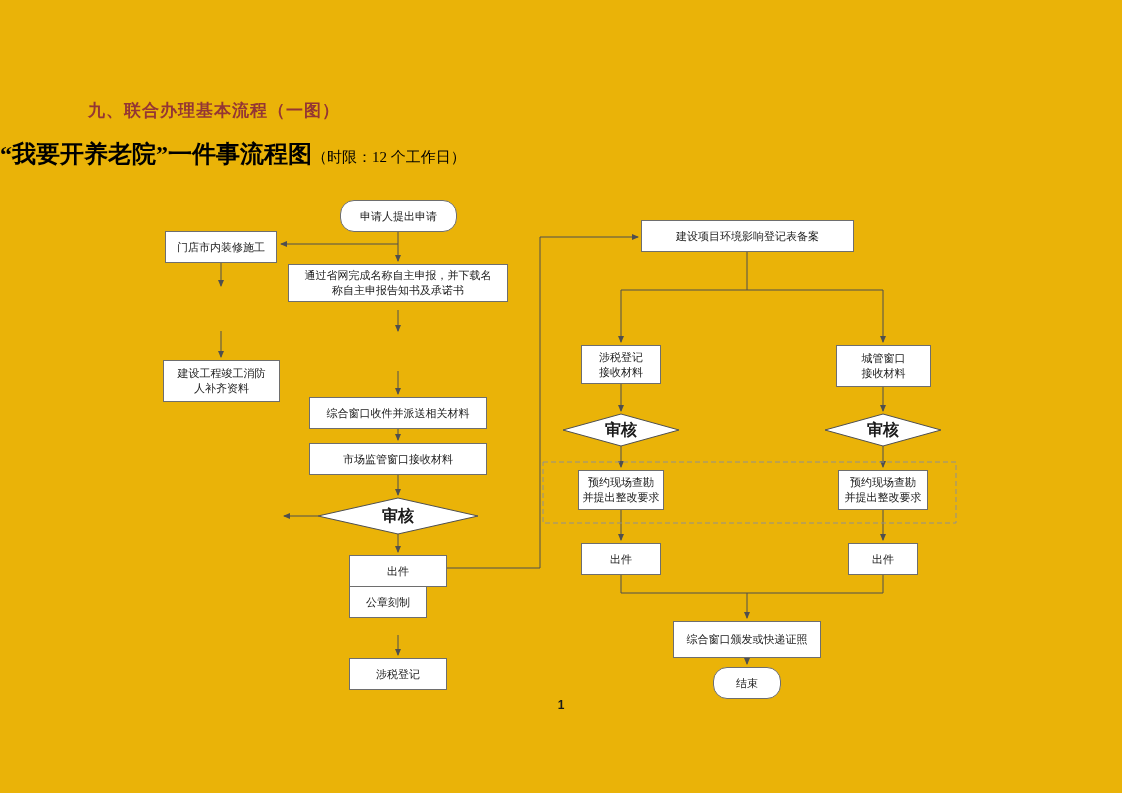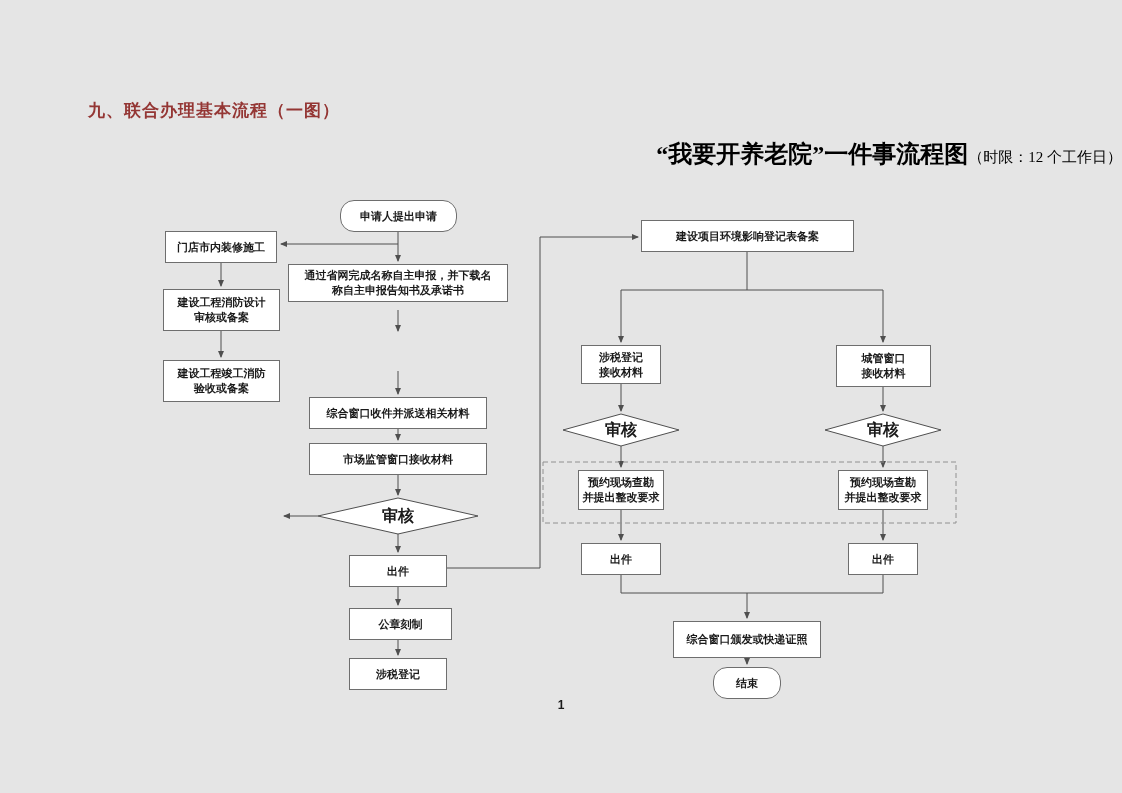--- a/index.html
+++ b/index.html
@@ -1,36 +1,36 @@
 <!DOCTYPE html>
 <html><head>
 <meta charset="utf-8">
 <style>
   * { margin:0; padding:0; box-sizing:border-box; }
   html,body { background:#ffffff; }
   .page {
-    position:relative; width:1122px; height:793px; background:#e5e5e5;
+    position:relative; width:1122px; height:793px; background:#eab308;
     font-family:"Liberation Sans", sans-serif; overflow:hidden;
   }
   .doc-heading {
     position:absolute; left:88px; top:99px;
     font-size:17px; font-weight:700; color:#943634; letter-spacing:1px;
   }
   .doc-title {
-    position:absolute; left:0; top:138px; width:100%; text-align:right;
+    position:absolute; left:0; top:138px; width:100%; text-align:left;
     font-family:"Liberation Serif", serif; color:#000;
   }
   .doc-title .main { font-size:24px; font-weight:700; }
   .doc-title .note { font-size:15px; font-weight:400; }
   svg.connectors { position:absolute; left:0; top:0; z-index:1; }
   .node {
     position:absolute; z-index:2;
     display:flex; align-items:center; justify-content:center; text-align:center;
     border:1px solid #6e6e6e; background:#ffffff;
-    font-size:11px; font-weight:700; color:#1a1a1a;
+    font-size:11px; font-weight:400; color:#1a1a1a;
     line-height:1.35; white-space:pre-line; padding:15px 2px;
   }
   .stadium { border-radius:14px; }
   .diamond-label {
     position:absolute; z-index:3;
     display:flex; align-items:center; justify-content:center; text-align:center;
     font-size:16px; font-weight:700; color:#1a1a1a;
   }
   .page-number {
     position:absolute; left:0; top:698px; width:100%; text-align:center;
@@ -88,34 +88,32 @@
     <g fill="#ffffff" stroke="#4f4f4f" stroke-width="1">
       <polygon points="318,516 398,498 478,516 398,534"></polygon>
       <polygon points="563,430 621,414 679,430 621,446"></polygon>
       <polygon points="825,430 883,414 941,430 883,446"></polygon>
     </g>
   </svg>
 
   <div class="node stadium" style="left:340px;top:200px;width:117px;height:28px">申请人提出申请</div>
 
   <div class="node" style="left:165px;top:231px;width:112px;height:27px">门店市内装修施工</div>
-  <div class="node" style="left:163px;top:289px;width:117px;height:42px">建设工程消防设计
-审核或备案</div>
   <div class="node" style="left:163px;top:360px;width:117px;height:42px">建设工程竣工消防
-验收或备案</div>
+人补齐资料</div>
 
   <div class="node" style="left:288px;top:264px;width:220px;height:38px">通过省网完成名称自主申报，并下载名
 称自主申报告知书及承诺书</div>
   <div class="node" style="left:309px;top:443px;width:178px;height:28px">市场监管窗口接收材料</div>
   <div class="node" style="left:309px;top:397px;width:178px;height:28px">综合窗口收件并派送相关材料</div>
 
   <div class="diamond-label" style="left:368px;top:505px;width:60px;height:22px">审核</div>
 
   <div class="node" style="left:349px;top:555px;width:98px;height:26px">出件</div>
-  <div class="node" style="left:349px;top:608px;width:103px;height:27px">公章刻制</div>
+  <div class="node" style="left:349px;top:586px;width:78px;height:27px">公章刻制</div>
   <div class="node" style="left:349px;top:658px;width:98px;height:27px">涉税登记</div>
 
   <div class="node" style="left:641px;top:220px;width:213px;height:29px">建设项目环境影响登记表备案</div>
 
   <div class="node" style="left:581px;top:345px;width:80px;height:39px">涉税登记
 接收材料</div>
   <div class="node" style="left:836px;top:345px;width:95px;height:42px">城管窗口
 接收材料</div>
 
   <div class="diamond-label" style="left:591px;top:419px;width:60px;height:22px">审核</div>

